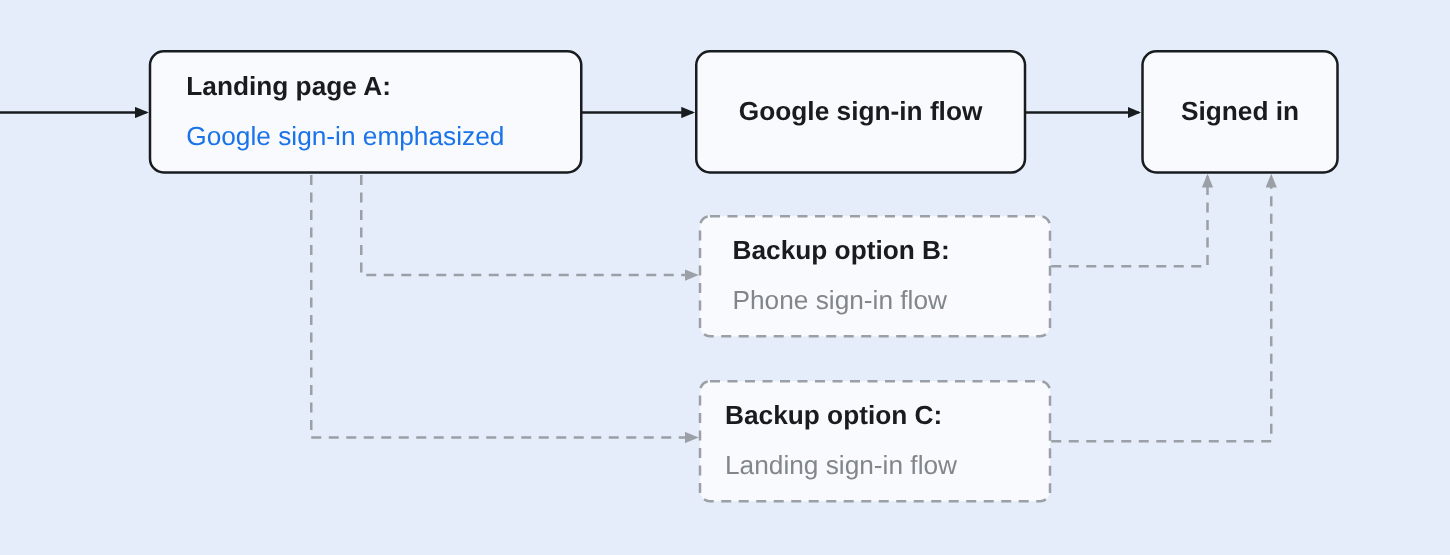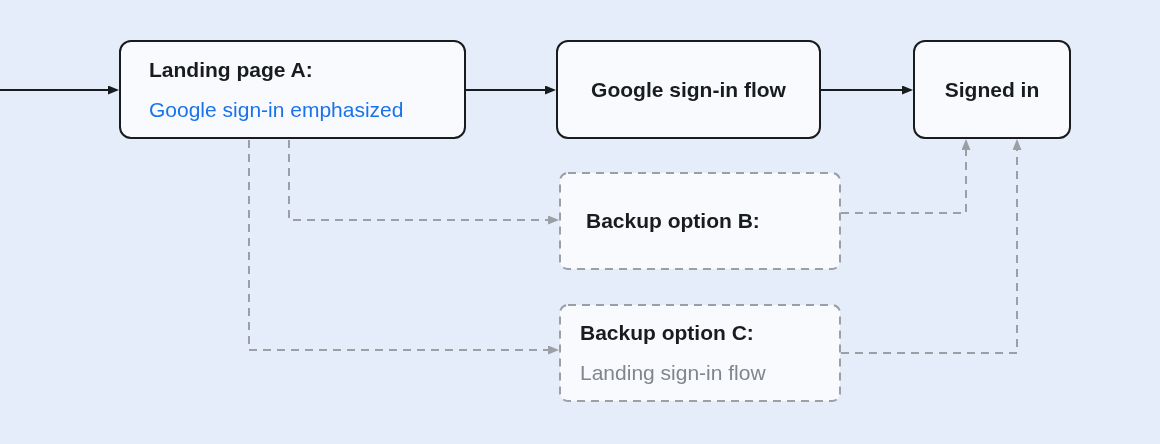--- a/index.html
+++ b/index.html
@@ -78,20 +78,21 @@
   <div class="node-text centered" style="left:557px;top:41px;width:263px;height:97px;">
     <div class="line bold">Google sign-in flow</div>
   </div>
 
   <div class="node-text centered" style="left:914px;top:41px;width:156px;height:97px;">
     <div class="line bold">Signed in</div>
   </div>
 
   <div class="node-text" style="left:560px;top:173px;width:280px;height:96px;padding-left:26px;">
     <div class="line bold">Backup option B:</div>
+    <div class="line muted">Phone sign-in flow</div>
   </div>
 
   <div class="node-text" style="left:560px;top:305px;width:280px;height:96px;padding-left:20px;">
     <div class="line bold">Backup option C:</div>
     <div class="line muted">Landing sign-in flow</div>
   </div>
 
 </div>
 
 </body></html>

